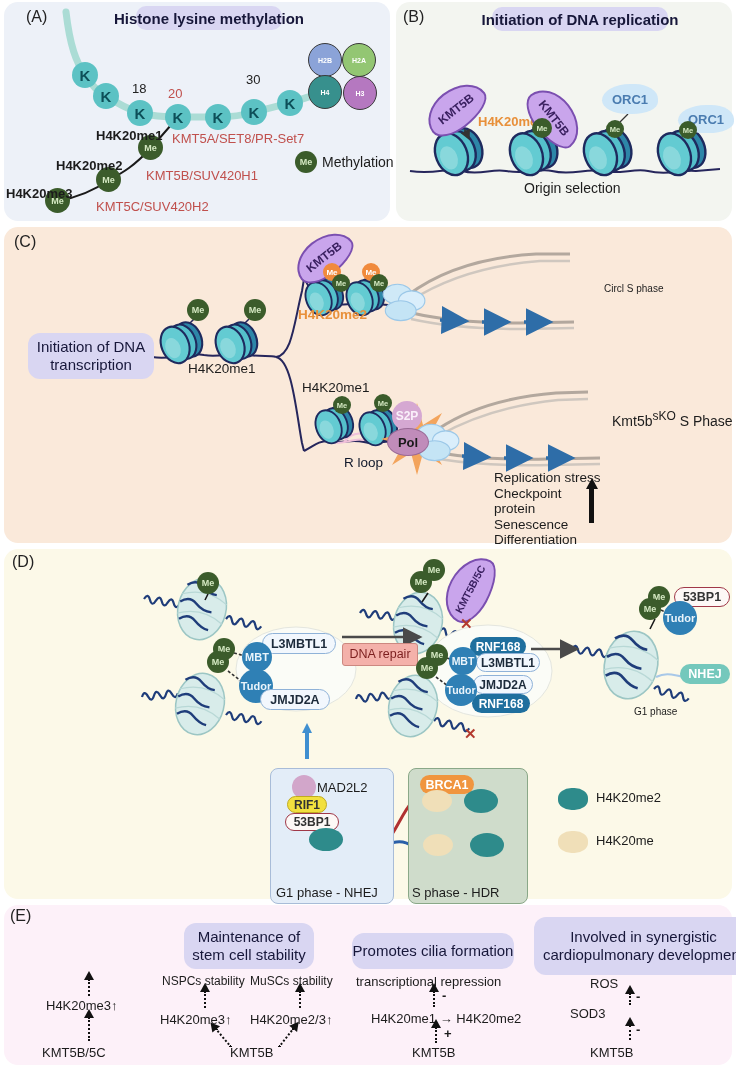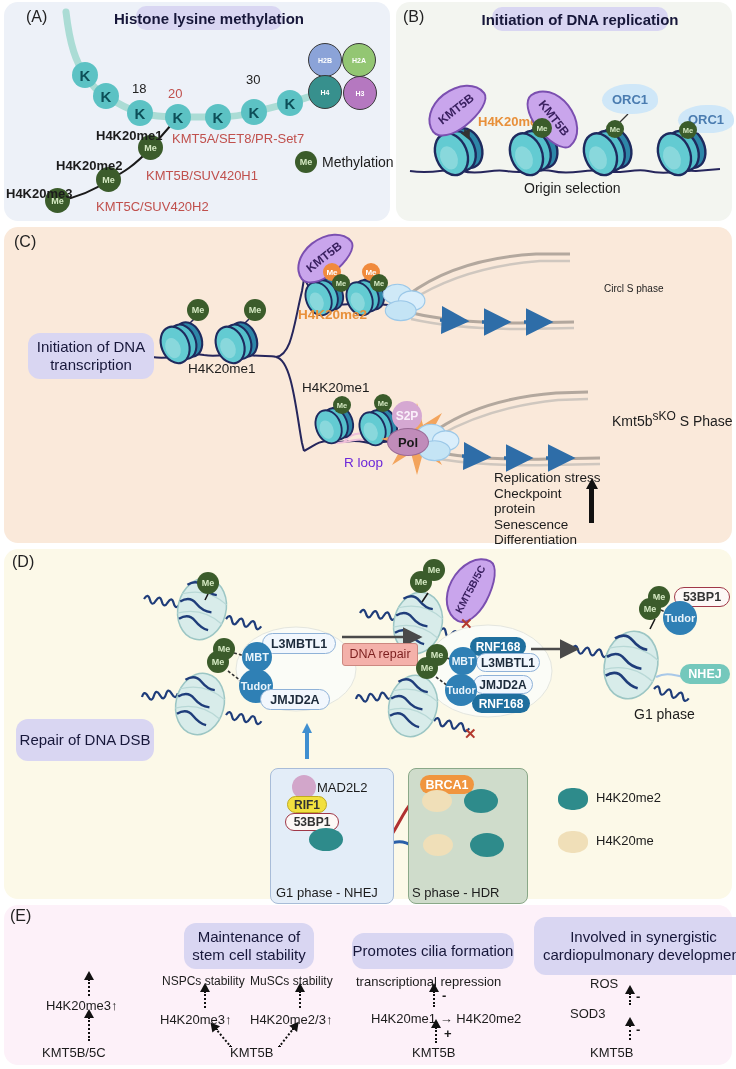--- a/index.html
+++ b/index.html
@@ -6,21 +6,21 @@
 html,body{background:#fff}
 #fig{position:relative;width:736px;height:1069px;background:#fff;overflow:hidden;font-family:"Liberation Sans",sans-serif}
 .panel{position:absolute;border-radius:14px}
 svg.art{position:absolute;left:0;top:0;display:block}
 .t{position:absolute;white-space:nowrap;color:#1c1c1c;line-height:1.16;font-size:13px}
 .ctr{text-align:left}
 .tag{font-size:16px;color:#222}
 .bold{font-weight:700}
 .red{color:#c0504d}
 .orange{color:#e8903a;font-weight:600}
-.pink{color:#6d28d9}
+.pink{color:#0f172a}
 .pillT{position:absolute;background:#d9d6f2;border-radius:10px;color:#17173a;display:flex;align-items:center;justify-content:center;font-size:15px;font-weight:600;white-space:nowrap}
 .lbox{position:absolute;background:#d9d6f2;border-radius:12px;color:#17173a;display:flex;align-items:center;justify-content:center;text-align:center;font-size:15px;line-height:1.2}
 .circ{position:absolute;border-radius:50%;display:flex;align-items:center;justify-content:center}
 .me{background:#3b5c2b;color:#d4e8c2;font-weight:700;font-size:9px}
 .meO{background:#f08a3c;color:#fff;font-weight:700;font-size:8px}
 .k{background:#5cc2c4;color:#0d4f58;font-weight:700;font-size:15px}
 .hist{border:1px solid #3a3a3a;color:#fff;font-weight:700;font-size:7px}
 .blob{position:absolute;display:flex;align-items:center;justify-content:center;background:#c9a5ec;border:2px solid #7b4fb0;border-radius:48% 52% 55% 45%/60% 62% 38% 40%;color:#3a2060;font-weight:700;font-size:12px}
 .cloud{position:absolute;display:flex;align-items:center;justify-content:center;background:#cfe7f8;border-radius:55% 45% 50% 50%/60% 55% 45% 50%;color:#4a7cb0;font-weight:600;font-size:13px}
 .pill{position:absolute;display:flex;align-items:center;justify-content:center;border-radius:999px;white-space:nowrap}
@@ -230,21 +230,20 @@
       <path d="M527,100 L573,100" stroke="#4a4a4a" stroke-width="2.5" marker-end="url(#m555)"></path>
       <path d="M652,128 C668,120 676,132 690,126" fill="none" stroke="#a8c8e8" stroke-width="2"></path>
       <path d="M278,300 C290,286 300,286 310,298 C320,308 330,308 340,296 C350,286 358,288 366,297 C384,308 394,268 408,253" fill="none" stroke="#b03030" stroke-width="3"></path>
       <path d="M278,306 C290,318 300,318 310,306 C320,296 330,296 340,306 C350,316 358,314 366,305 C384,294 396,288 408,297" fill="none" stroke="#2a5fa8" stroke-width="3"></path>
       <path d="M410,252 C422,240 434,240 444,252 C454,264 466,264 476,252 C486,240 498,240 508,252 L516,256" fill="none" stroke="#b03030" stroke-width="3"></path>
       <path d="M410,252 C422,264 434,264 444,252 C454,240 466,240 476,252 C486,264 498,264 508,252 L516,248" fill="none" stroke="#2a5fa8" stroke-width="3"></path>
       <path d="M410,296 C422,284 434,284 444,296 C454,308 466,308 476,296 C486,284 498,284 508,296 L516,300" fill="none" stroke="#b03030" stroke-width="3"></path>
       <path d="M410,296 C422,308 434,308 444,296 C454,284 466,284 476,296 C486,308 498,308 508,296 L516,292" fill="none" stroke="#2a5fa8" stroke-width="3"></path>
     </svg>
     <div class="t tag" style="left:8px;top:4px">(D)</div>
-    <div class="lbox" style="left:12px;top:170px;width:138px;height:42px">Repair of DNA DSB</div>
 
     <div class="circ me" style="left:193px;top:23px;width:22px;height:22px">Me</div>
     <div class="circ me" style="left:209px;top:89px;width:22px;height:22px">Me</div>
     <div class="circ me" style="left:203px;top:102px;width:22px;height:22px">Me</div>
     <div class="pill wpill" style="left:258px;top:84px;width:74px;height:21px">L3MBTL1</div>
     <div class="circ bluec" style="left:238px;top:93px;width:30px;height:30px">MBT</div>
     <div class="circ bluec" style="left:235px;top:120px;width:34px;height:34px">Tudor</div>
     <div class="pill wpill" style="left:256px;top:140px;width:70px;height:21px">JMJD2A</div>
 
     <div class="t" style="left:338px;top:94px;width:76px;height:23px;background:#f4b1aa;border:1px solid #cc8880;border-radius:3px;color:#7c1f1f;font-size:12.5px;display:flex;align-items:center;justify-content:center">DNA repair</div>
@@ -262,21 +261,21 @@
     <div class="pill wpill" style="left:469px;top:126px;width:60px;height:19px;font-size:12px">JMJD2A</div>
     <div class="pill bpill" style="left:468px;top:145px;width:58px;height:19px">RNF168</div>
     <div class="circ bluec" style="left:445px;top:98px;width:28px;height:28px;font-size:10.5px">MBT</div>
     <div class="circ bluec" style="left:441px;top:125px;width:32px;height:32px;font-size:10.5px">Tudor</div>
 
     <div class="circ me" style="left:644px;top:37px;width:22px;height:22px">Me</div>
     <div class="circ me" style="left:635px;top:49px;width:22px;height:22px">Me</div>
     <div class="pill rpill" style="left:670px;top:38px;width:56px;height:20px">53BP1</div>
     <div class="circ bluec" style="left:659px;top:52px;width:34px;height:34px">Tudor</div>
     <div class="pill" style="left:676px;top:115px;width:50px;height:20px;background:#74c8bc;color:#fff;font-size:12.5px;font-weight:700">NHEJ</div>
-    <div class="t ctr" style="left:630px;top:157px;width:70px;font-size:14px">G1 phase</div>
+    <div class="t ctr" style="left:630px;top:157px;width:70px;font-size:10px">G1 phase</div>
 
     <div class="t" style="left:266px;top:219px;width:124px;height:136px;background:#e3edf8;border:1.5px solid #a8bcd8;border-radius:8px"></div>
     <div class="t" style="left:404px;top:219px;width:120px;height:136px;background:#cfdccb;border:1.5px solid #8aa888;border-radius:8px"></div>
     <div class="circ" style="left:288px;top:226px;width:24px;height:24px;background:#d2a6ca"></div>
     <div class="t" style="left:313px;top:231px;font-size:13px">MAD2L2</div>
     <div class="pill" style="left:283px;top:247px;width:40px;height:17px;background:#f2e03e;border:1px solid #c0aa20;color:#333;font-size:12px;font-weight:700">RIF1</div>
     <div class="pill rpill" style="left:281px;top:264px;width:54px;height:18px;font-size:12px">53BP1</div>
     <div class="oval" style="left:305px;top:279px;width:34px;height:23px;background:#2e8b8b"></div>
     <div class="t ctr" style="left:272px;top:336px;width:112px;font-size:13px">G1 phase - NHEJ</div>
     <div class="pill" style="left:416px;top:226px;width:54px;height:19px;background:#f0953f;color:#fff;font-size:12.5px;font-weight:700">BRCA1</div>

